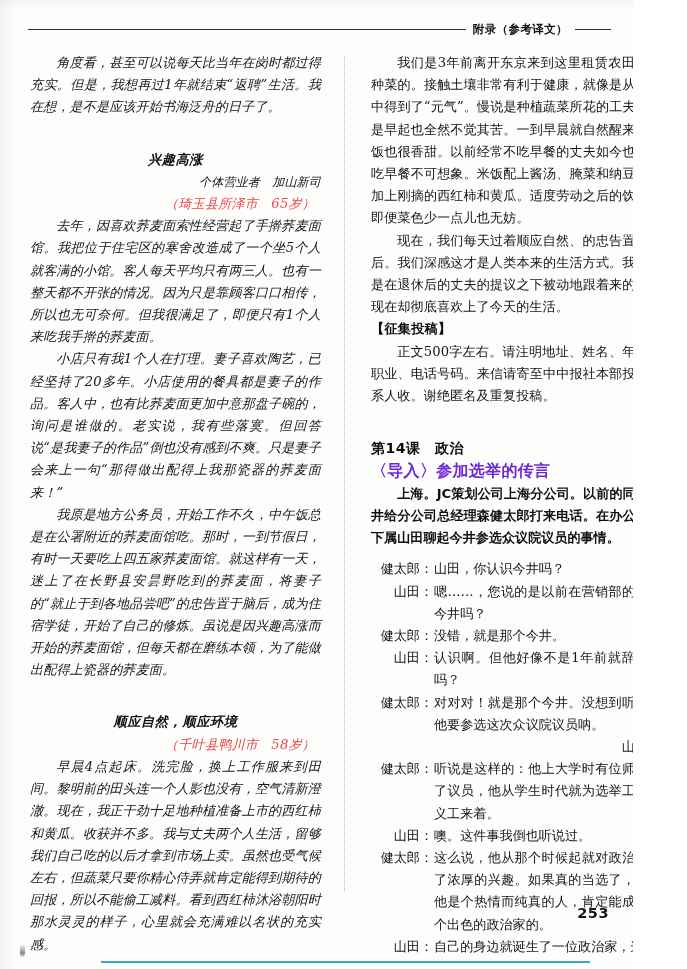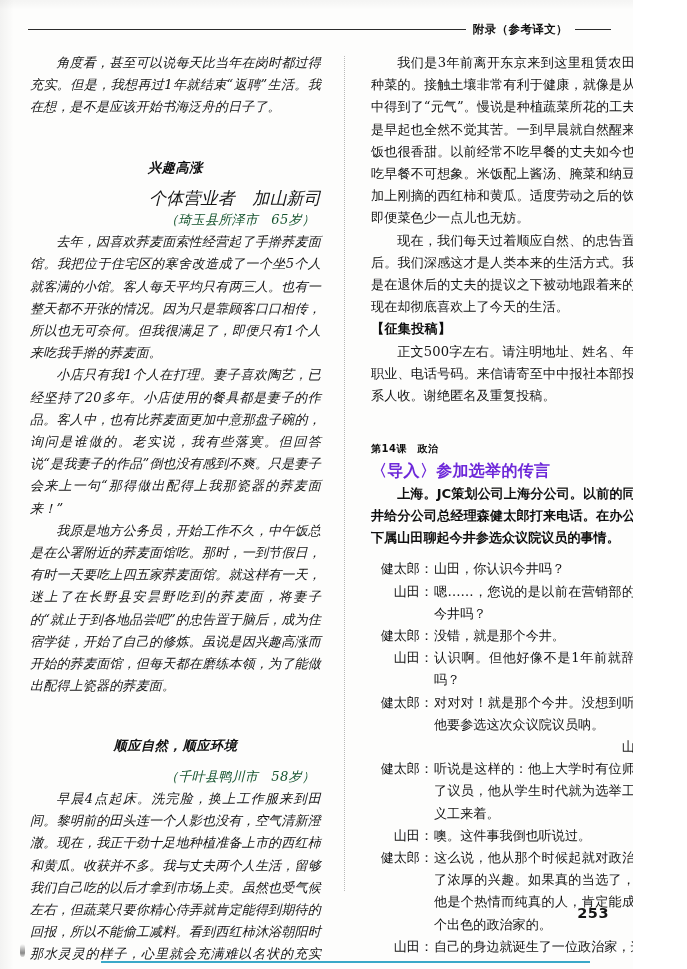--- a/index.html
+++ b/index.html
@@ -86,50 +86,50 @@
     text-justify: inter-ideograph;
     letter-spacing: 0.1px;
     color: #141414;
   }
   p.indent { text-indent: 2em; }
 
   .gap-sm { height: 9px; }
   .gap-lg { height: 30px; }
 
   h3.section-title {
-    margin: 8px;
+    margin: 0;
     font-size: 13.2px;
     line-height: 22.2px;
     font-weight: bold;
     text-align: center;
     letter-spacing: 0.6px;
     color: #0f0f0f;
     font-family: "DejaVu Sans", "Liberation Sans", sans-serif;
   }
   p.byline {
     margin: 0;
-    font-size: 17px;
+    font-size: 12px;
     line-height: 22.2px;
     text-align: right;
     letter-spacing: 0.2px;
     color: #141414;
   }
   p.byline-2 {
     margin: 0;
     font-size: 13.1px;
     line-height: 22.2px;
     text-align: right;
     padding-right: 6px;
     letter-spacing: 0.2px;
-    color: #14532d;
+    color: #ef4444;
   }
 
   h2.lesson-title {
     margin: 0;
-    font-size: 10px;
+    font-size: 14px;
     line-height: 23px;
     font-weight: bold;
     letter-spacing: 0.5px;
     color: #0d0d0d;
     font-family: "DejaVu Sans", "Liberation Sans", sans-serif;
   }
   h3.lesson-sub {
     margin: 0;
     font-size: 16px;
     line-height: 22.5px;

